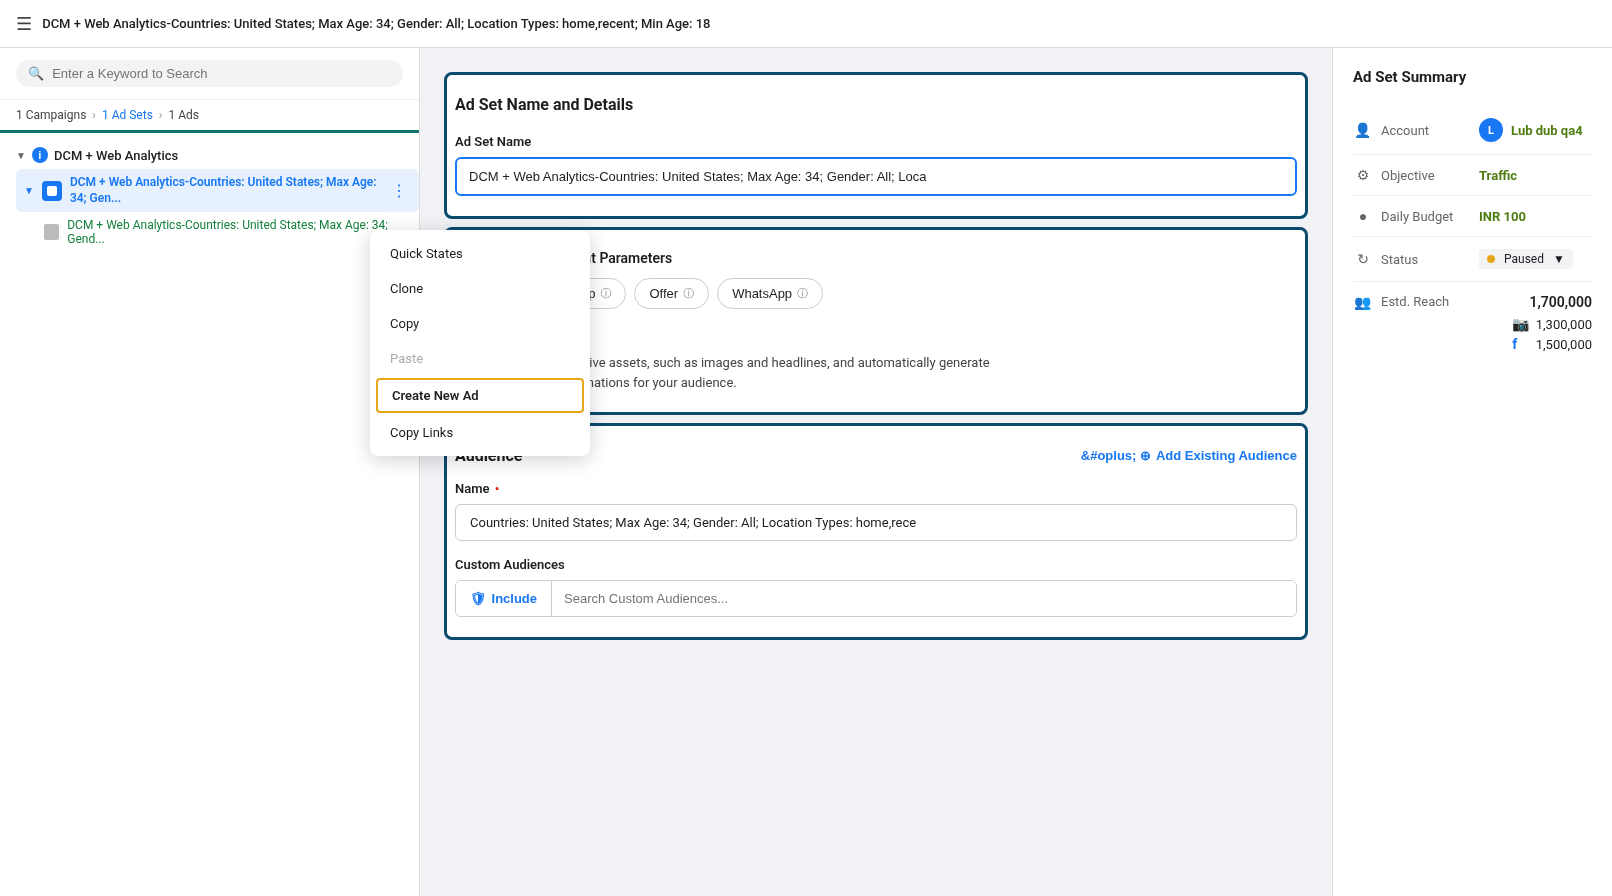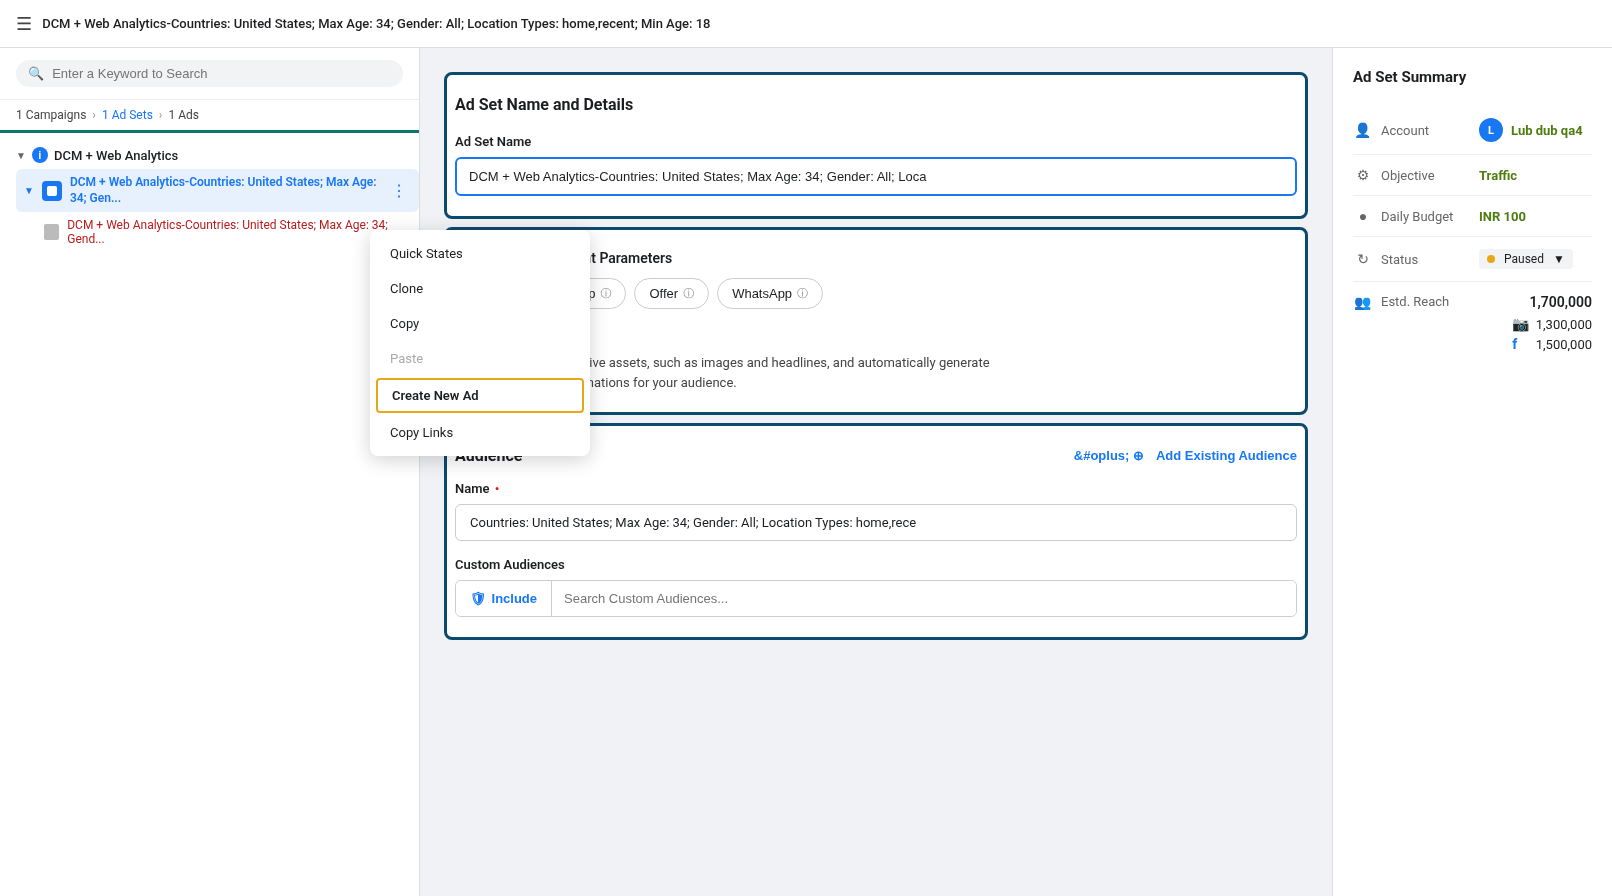--- a/index.html
+++ b/index.html
@@ -72,21 +72,21 @@
     .adset-menu-btn {
       width: 24px; height: 24px; border-radius: 50%; border: none; background: transparent;
       cursor: pointer; display: flex; align-items: center; justify-content: center; color: #1877f2; font-size: 16px;
     }
 
     .tree-ad {
       display: flex; align-items: center; gap: 8px;
       padding: 6px 8px 6px 28px; cursor: pointer;
     }
     .ad-icon { width: 16px; height: 16px; background: #bbb; border-radius: 2px; }
-    .ad-label { font-size: 12px; color: #b91c1c; }
+    .ad-label { font-size: 12px; color: #15803d; }
 
     
     .context-menu {
       position: absolute; left: 370px; top: 230px; z-index: 100;
       background: #fff; border-radius: 8px; box-shadow: 0 4px 20px rgba(0,0,0,0.18);
       width: 220px; padding: 6px 0;
     }
     .context-menu-item {
       padding: 10px 20px; font-size: 13px; color: #1c1e21; cursor: pointer;
     }
@@ -124,21 +124,21 @@
       display: flex; align-items: center; gap: 5px;
     }
     .placement-btn .info { color: #888; font-size: 11px; }
 
     .dynamic-creative-info { font-size: 13px; color: #444; line-height: 1.5; }
 
     .audience-header {
       display: flex; align-items: center; justify-content: space-between; margin-bottom: 16px;
     }
     .add-audience-btn {
-      display: flex; align-items: flex-start; gap: 12px;
+      display: flex; align-items: flex-start; gap: 5px;
       color: #1877f2; font-size: 13px; font-weight: 600; cursor: pointer; background: none; border: none;
     }
 
     .audience-name-field {
       padding: 10px 14px; border: 1px solid #ccc; border-radius: 6px;
       font-size: 13px; color: #1c1e21; margin-bottom: 16px; background: #fff;
     }
 
     .custom-audiences-label { font-size: 13px; font-weight: 600; margin-bottom: 8px; }
     .custom-audiences-box {

